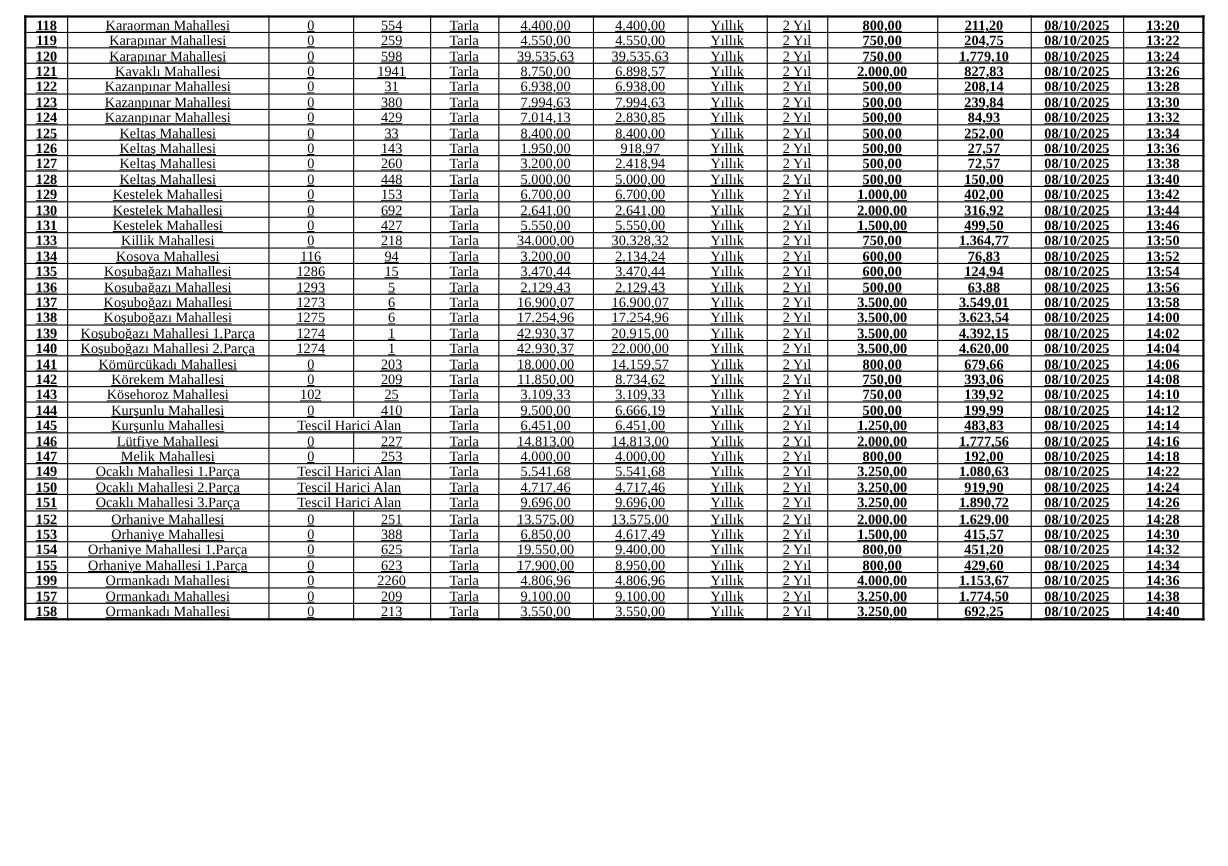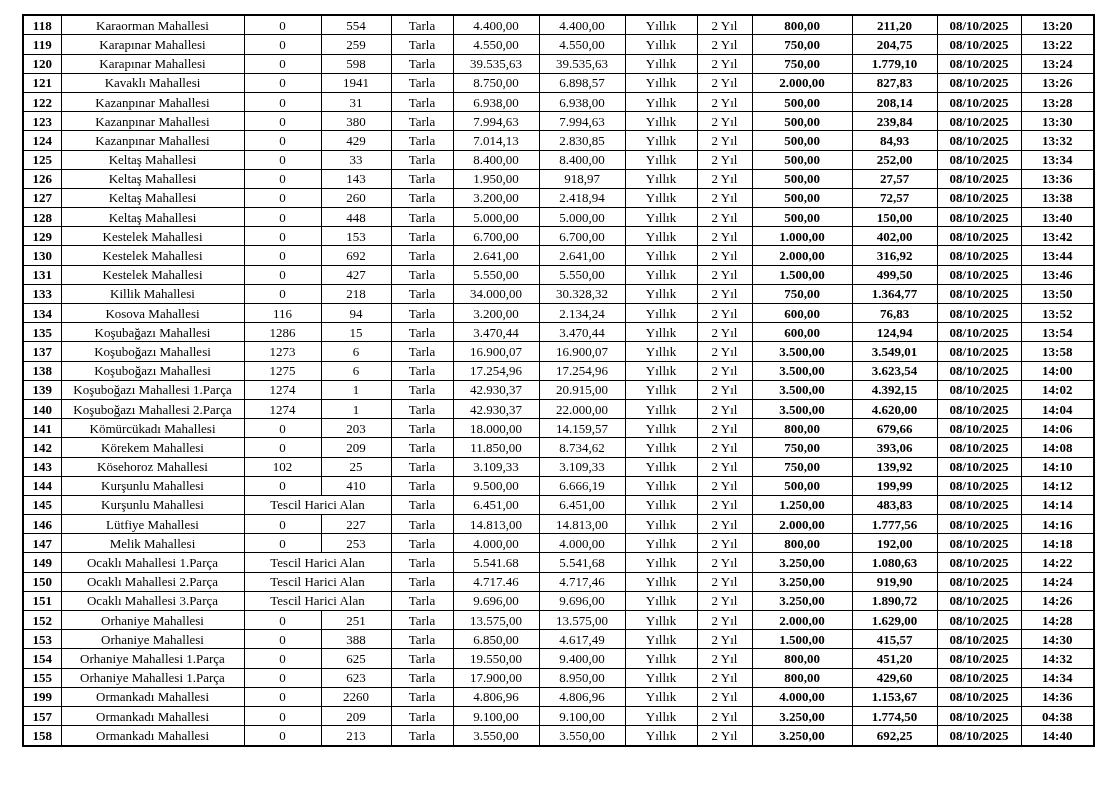--- a/index.html
+++ b/index.html
@@ -3,23 +3,24 @@
 <meta charset="utf-8">
 <style>
   html, body { margin:0; padding:0; background:#ffffff; }
   body {
     width:1116px; height:787px; overflow:hidden;
     font-family:"Liberation Serif", serif; color:#000;
   }
   .page { position:relative; width:1116px; height:787px; background:#ffffff; }
   table.doc-table {
     position:absolute; left:22px; top:14px;
-    width:1071px; height:733px;
+    width:1071px; height:550px;
     border-collapse:collapse; table-layout:fixed;
     border:2px solid #000;
+    text-decoration:underline;
   }
   table.doc-table td {
     border:1px solid #000;
     font-size:13px; line-height:1;
     text-align:center; vertical-align:middle;
     padding:0 2px; overflow:hidden; white-space:nowrap;
   }
   td.c-name { text-align:left; padding-left:5px; }
   td.bold { font-weight:bold; }
 </style>
@@ -293,20 +294,35 @@
           <td class="c-value1">3.470,44</td>
           <td class="c-value2">3.470,44</td>
           <td class="c-period">Yıllık</td>
           <td class="c-term">2 Yıl</td>
           <td class="c-price bold">600,00</td>
           <td class="c-share bold">124,94</td>
           <td class="c-date bold">08/10/2025</td>
           <td class="c-time bold">13:54</td>
         </tr>
         <tr>
+          <td class="c-no bold">136</td>
+          <td class="c-name">Koşubağazı Mahallesi</td>
+          <td class="c-ada">1293</td>
+          <td class="c-parsel">5</td>
+          <td class="c-type">Tarla</td>
+          <td class="c-value1">2.129,43</td>
+          <td class="c-value2">2.129,43</td>
+          <td class="c-period">Yıllık</td>
+          <td class="c-term">2 Yıl</td>
+          <td class="c-price bold">500,00</td>
+          <td class="c-share bold">63,88</td>
+          <td class="c-date bold">08/10/2025</td>
+          <td class="c-time bold">13:56</td>
+        </tr>
+        <tr>
           <td class="c-no bold">137</td>
           <td class="c-name">Koşuboğazı Mahallesi</td>
           <td class="c-ada">1273</td>
           <td class="c-parsel">6</td>
           <td class="c-type">Tarla</td>
           <td class="c-value1">16.900,07</td>
           <td class="c-value2">16.900,07</td>
           <td class="c-period">Yıllık</td>
           <td class="c-term">2 Yıl</td>
           <td class="c-price bold">3.500,00</td>
@@ -586,21 +602,21 @@
           <td class="c-ada">0</td>
           <td class="c-parsel">209</td>
           <td class="c-type">Tarla</td>
           <td class="c-value1">9.100,00</td>
           <td class="c-value2">9.100,00</td>
           <td class="c-period">Yıllık</td>
           <td class="c-term">2 Yıl</td>
           <td class="c-price bold">3.250,00</td>
           <td class="c-share bold">1.774,50</td>
           <td class="c-date bold">08/10/2025</td>
-          <td class="c-time bold">04:38</td>
+          <td class="c-time bold">14:38</td>
         </tr>
         <tr>
           <td class="c-no bold">158</td>
           <td class="c-name">Ormankadı Mahallesi</td>
           <td class="c-ada">0</td>
           <td class="c-parsel">213</td>
           <td class="c-type">Tarla</td>
           <td class="c-value1">3.550,00</td>
           <td class="c-value2">3.550,00</td>
           <td class="c-period">Yıllık</td>

